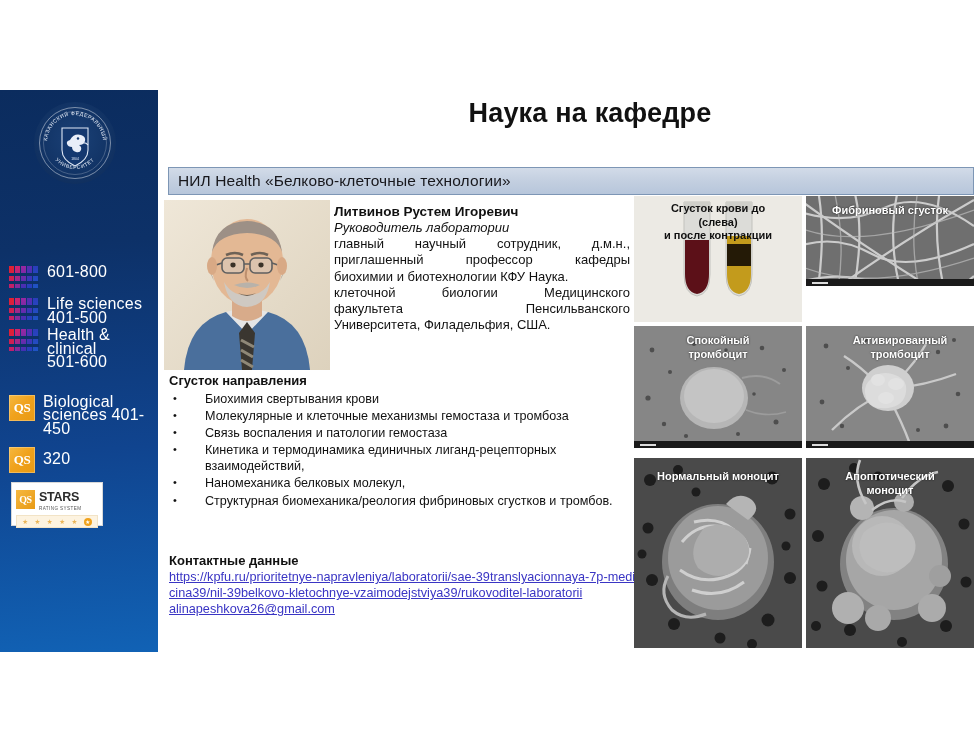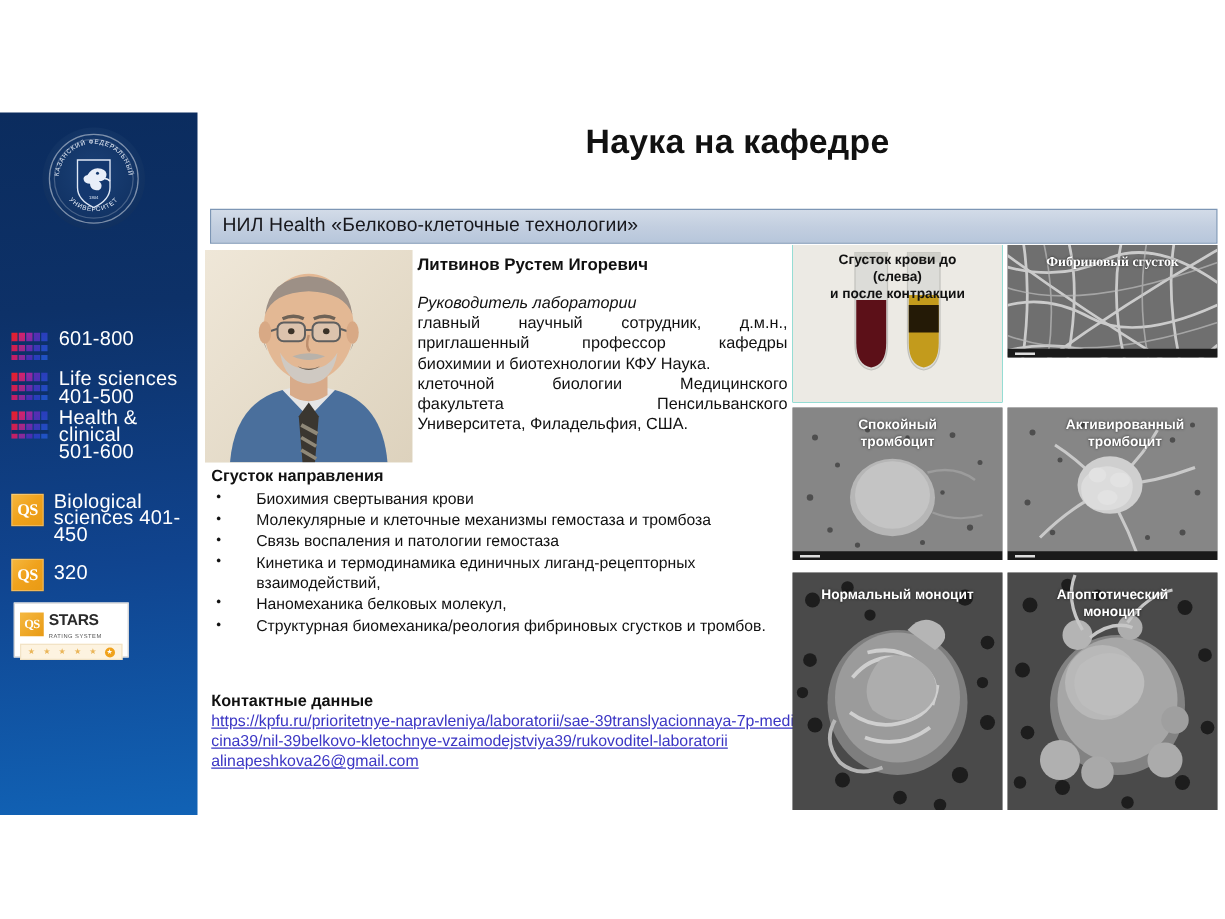--- a/index.html
+++ b/index.html
@@ -95,21 +95,21 @@
   
   .portrait{
     position:absolute;left:164px;top:200px;width:166px;height:170px;
     background:#e9e2d4;overflow:hidden;
   }
   .portrait svg{display:block;}
 
   
   .bio{position:absolute;left:334px;top:204px;width:296px;}
   .bio .nm{font-size:13.5px;font-weight:bold;color:#111;line-height:16px;}
-  .bio .role{font-size:13px;font-style:italic;color:#111;line-height:16px;margin-top:14px;}
+  .bio .role{font-size:13px;font-style:italic;color:#111;line-height:16px;}
   .bio .body{
     font-size:13px;color:#111;line-height:16.3px;text-align:justify;
     text-align-last:justify;
   }
   .bio .body .last{text-align-last:left;}
 
   
   .dirs{position:absolute;left:169px;top:373px;width:462px;}
   .dirs h3{margin:0;font-size:13px;font-weight:bold;color:#111;line-height:16px;}
   .dirs ul{list-style:none;margin:2px 0 0 0;padding:0;}
@@ -133,21 +133,21 @@
   .grid{position:absolute;left:634px;top:196px;width:340px;height:452px;}
   .cell{position:absolute;overflow:hidden;}
   .cap{
     position:absolute;left:0;right:0;text-align:center;font-size:11px;font-weight:bold;
     line-height:13.5px;z-index:4;
   }
   .cap.dark{color:#111;}
   .cap.light{color:#fff;text-shadow:0 0 2px rgba(0,0,0,.8);}
 
   
-  .bg-tubes{background:#14b8a6;}
+  .bg-tubes{background:#737373;}
   .bg-fibrin{background:#6d6d6d;}
   .bg-sem{background:#6a6a6a;}
   .bg-sem-dark{background:#3e3e3e;}
   .scalebar{position:absolute;left:0;right:0;bottom:0;height:7px;background:#1a1a1a;}
   .scalebar:after{
     content:"";position:absolute;left:6px;bottom:2px;width:16px;height:2px;background:#ddd;
   }
 </style>
 </head>
 <body>
@@ -352,21 +352,21 @@
         <path d="M93,48 h24 v22 h-24 Z" fill="#241a06"></path>
         <rect x="92" y="6" width="26" height="8" fill="#cfcfc9"></rect>
       </svg>
       <div class="cap dark" style="top:6px;">
         <span style="white-space:pre-line;">Сгусток крови до
 (слева)
 и после контракции</span>
       </div>
     </div>
 
-    <div class="cell bg-fibrin" style="left:172px;top:0;width:168px;height:90px;font-family:Liberation Serif, serif;">
+    <div class="cell bg-fibrin" style="left:172px;top:0;width:168px;height:90px;">
       <svg width="168" height="126" viewBox="0 0 168 126" aria-hidden="true">
         <rect width="168" height="126" fill="#6f6f6f"></rect>
         <g stroke="#d9d9d9" stroke-width="2.2" fill="none" opacity=".88">
           <path d="M-6,16 Q40,30 78,12 T168,30"></path>
           <path d="M-6,50 Q30,38 66,58 T168,48"></path>
           <path d="M-6,86 Q44,72 86,94 T168,80"></path>
           <path d="M-6,112 Q46,104 92,120 T168,108"></path>
           <path d="M12,-6 Q22,50 6,126"></path>
           <path d="M48,-6 Q62,46 40,126"></path>
           <path d="M92,-6 Q78,54 104,126"></path>

